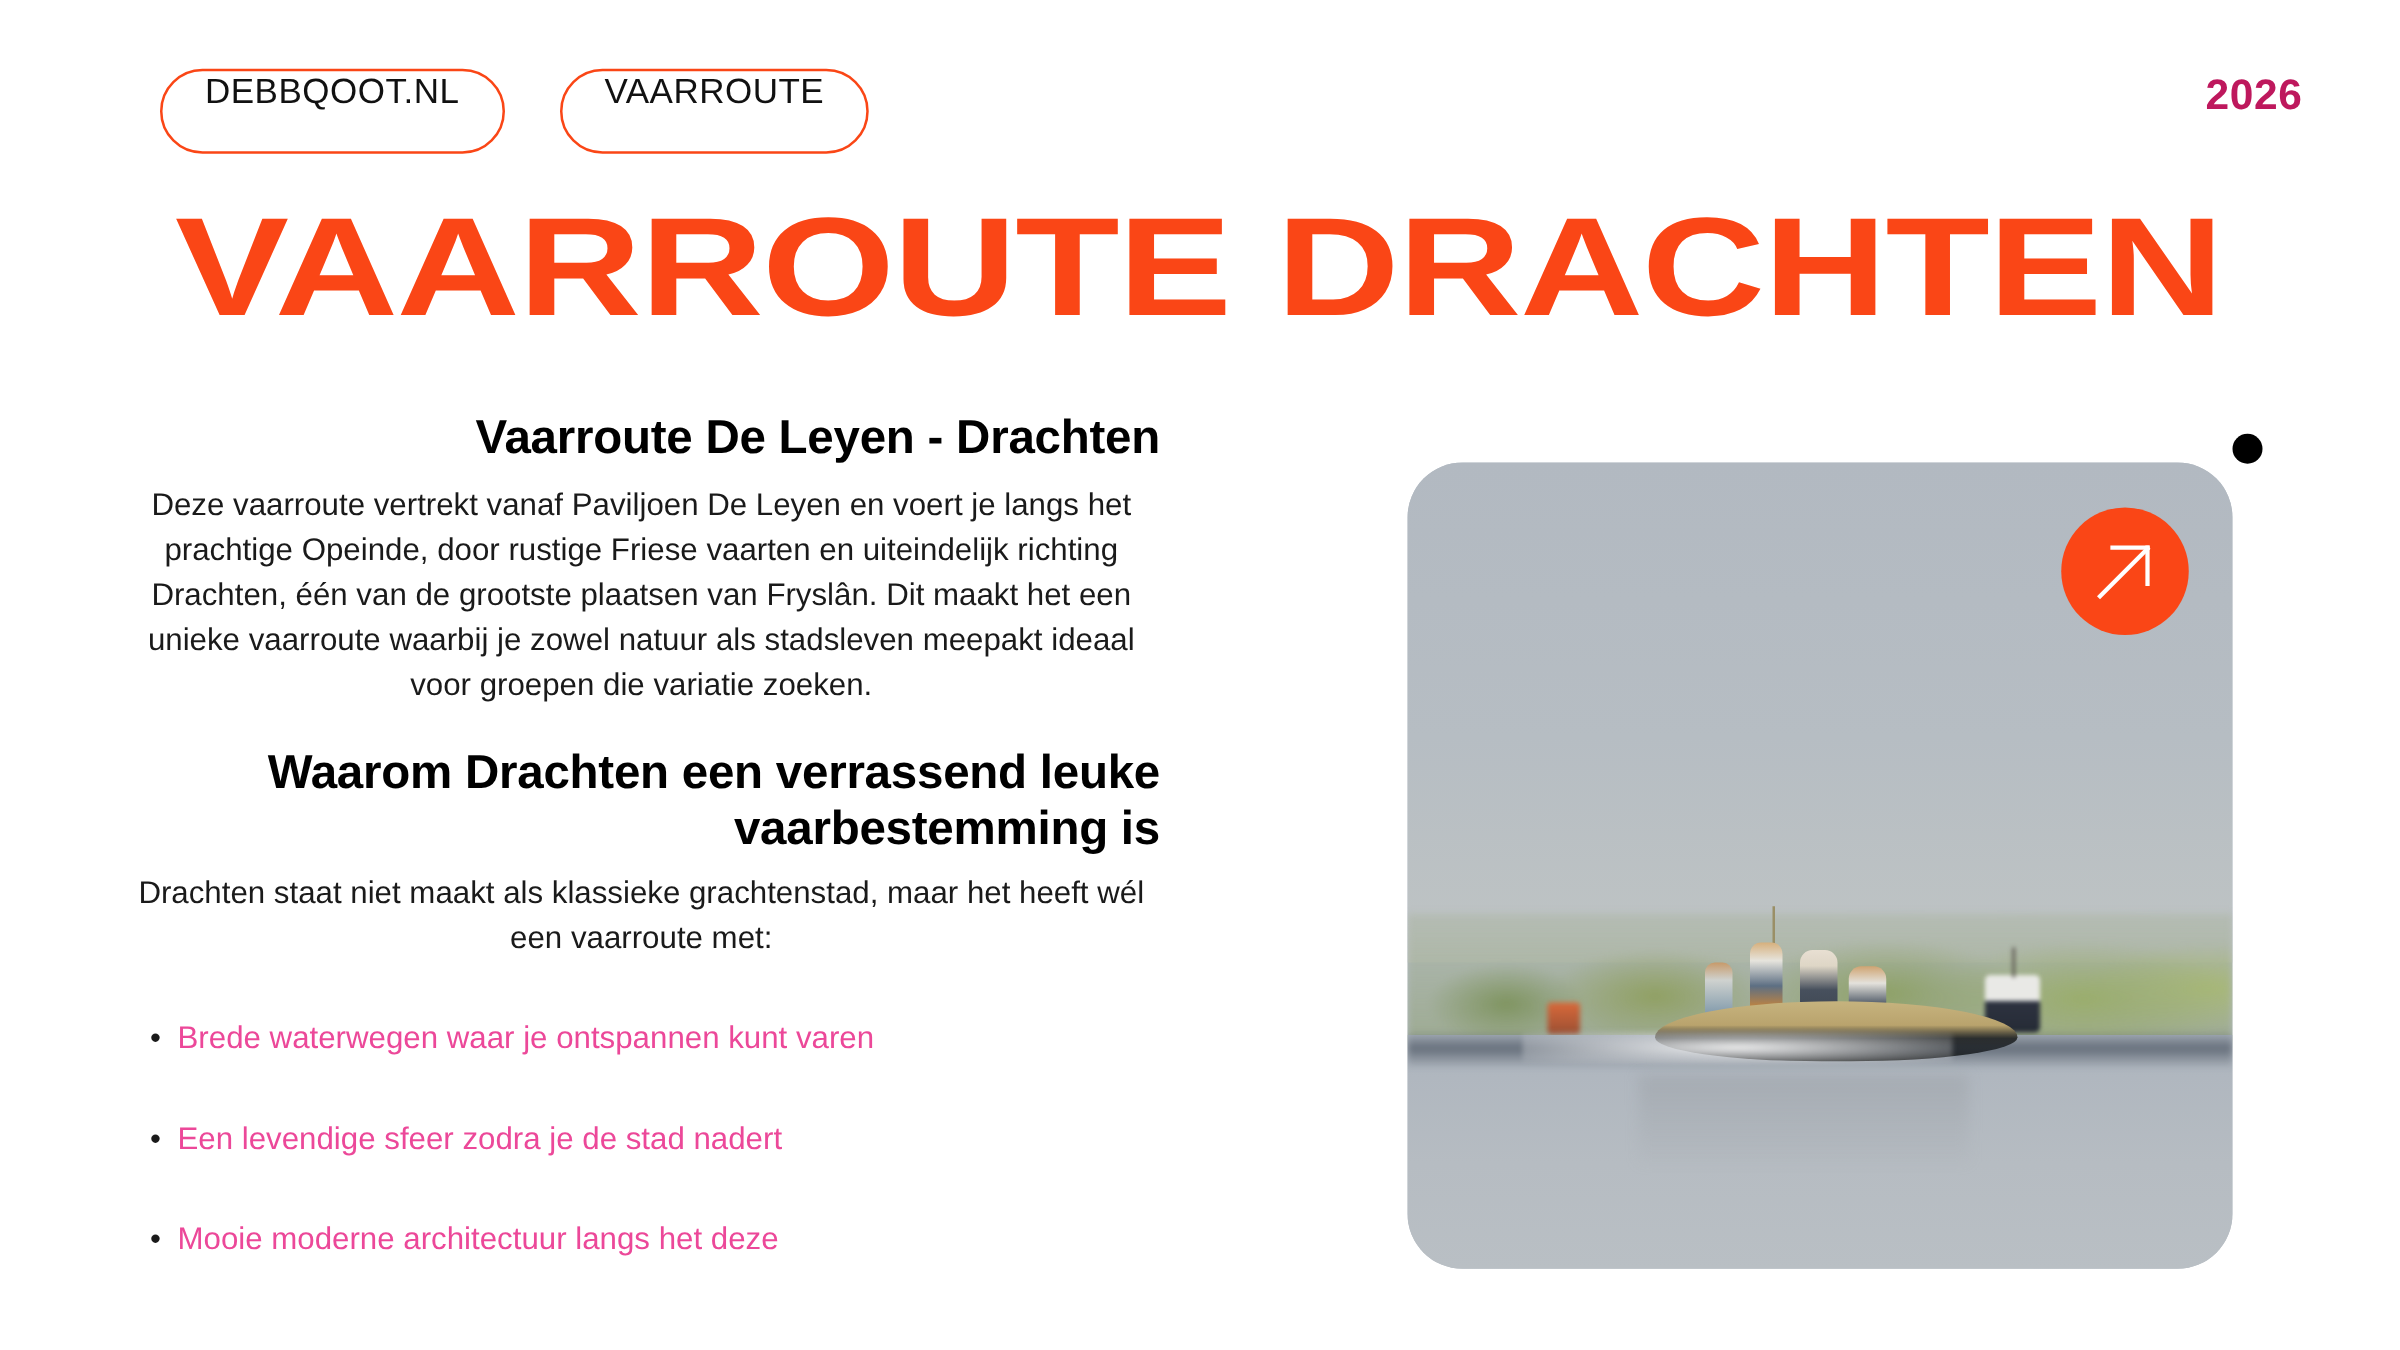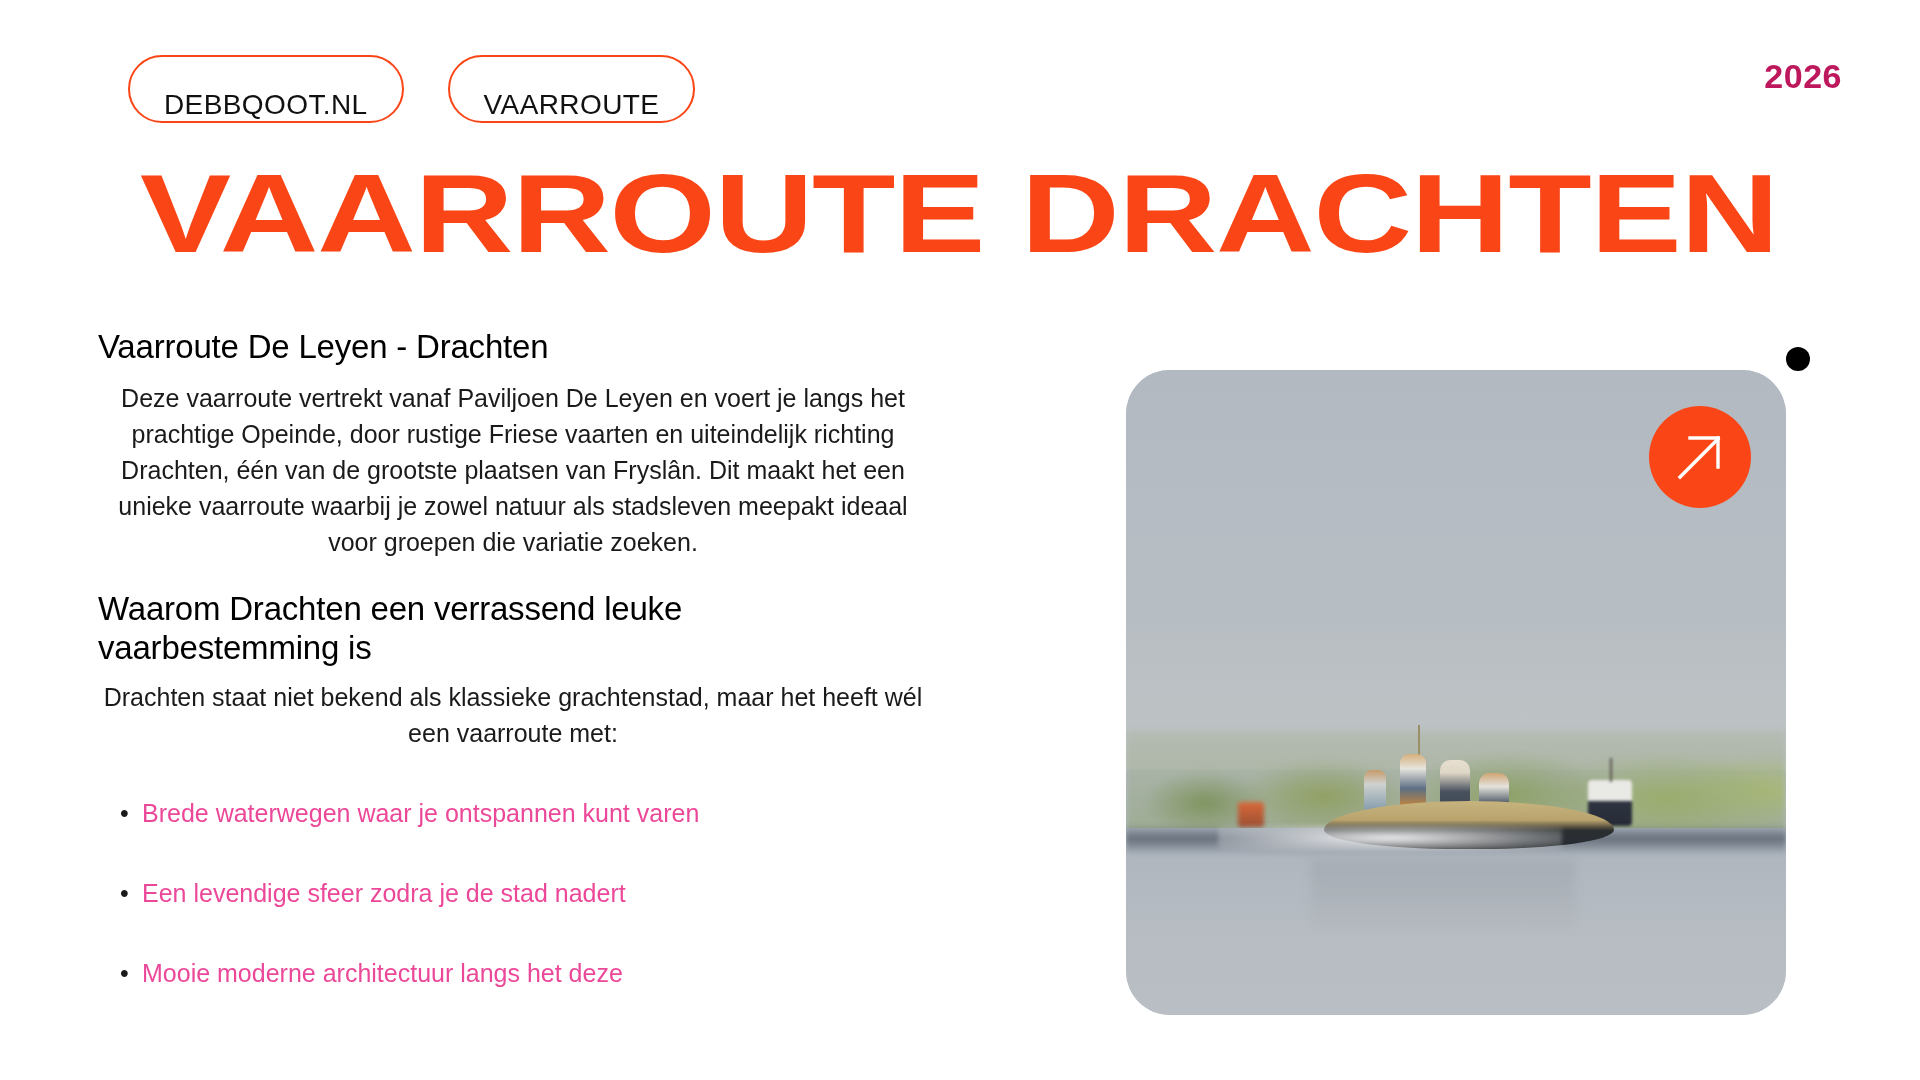--- a/index.html
+++ b/index.html
@@ -28,21 +28,21 @@
     display: flex;
     gap: 44px;
     align-items: center;
   }
 
   .pill {
     height: 68px;
     border: 2px solid #fa4616;
     border-radius: 40px;
     display: flex;
-    align-items: flex-end;
+    align-items: flex-start;
     justify-content: center;
     padding: 0 34px;
     background: #ffffff;
     cursor: pointer;
   }
 
   .pill span {
     font-size: 28px;
     letter-spacing: 0.4px;
     color: #111111;
@@ -77,25 +77,26 @@
 
   
   .content {
     position: absolute;
     left: 98px;
     top: 328px;
     width: 830px;
   }
 
   .h2 {
-    font-size: 33px;
-    font-weight: 400;
+    font-size: 38px;
+    font-weight: 700;
     color: #000000;
     letter-spacing: -0.2px;
     line-height: 1.18;
+    text-align: right;
   }
 
   .h2.second {
     margin-top: 30px;
   }
 
   .para {
     font-size: 25px;
     line-height: 1.44;
     color: #1a1a1a;
@@ -333,21 +334,21 @@
   <div class="hero-title">VAARROUTE DRACHTEN</div>
 
   <div class="dot"></div>
 
   <div class="content">
 
     <h2 class="h2">Vaarroute De Leyen - Drachten</h2>
     <p class="para">Deze vaarroute vertrekt vanaf Paviljoen De Leyen en voert je langs het prachtige Opeinde, door rustige Friese vaarten en uiteindelijk richting Drachten, één van de grootste plaatsen van Fryslân. Dit maakt het een unieke vaarroute waarbij je zowel natuur als stadsleven meepakt ideaal voor groepen die variatie zoeken.</p>
 
     <h2 class="h2 second">Waarom Drachten een verrassend leuke vaarbestemming is</h2>
-    <p class="para tight">Drachten staat niet bekend als klassieke grachtenstad, maar het heeft wél een vaarroute met:</p>
+    <p class="para tight">Drachten staat niet maakt als klassieke grachtenstad, maar het heeft wél een vaarroute met:</p>
 
     <ul class="bullets">
       <li>Brede waterwegen waar je ontspannen kunt varen</li>
       <li>Een levendige sfeer zodra je de stad nadert</li>
       <li>Mooie moderne architectuur langs het deze</li>
     </ul>
 
   </div>
 
   <div class="photo-card">

